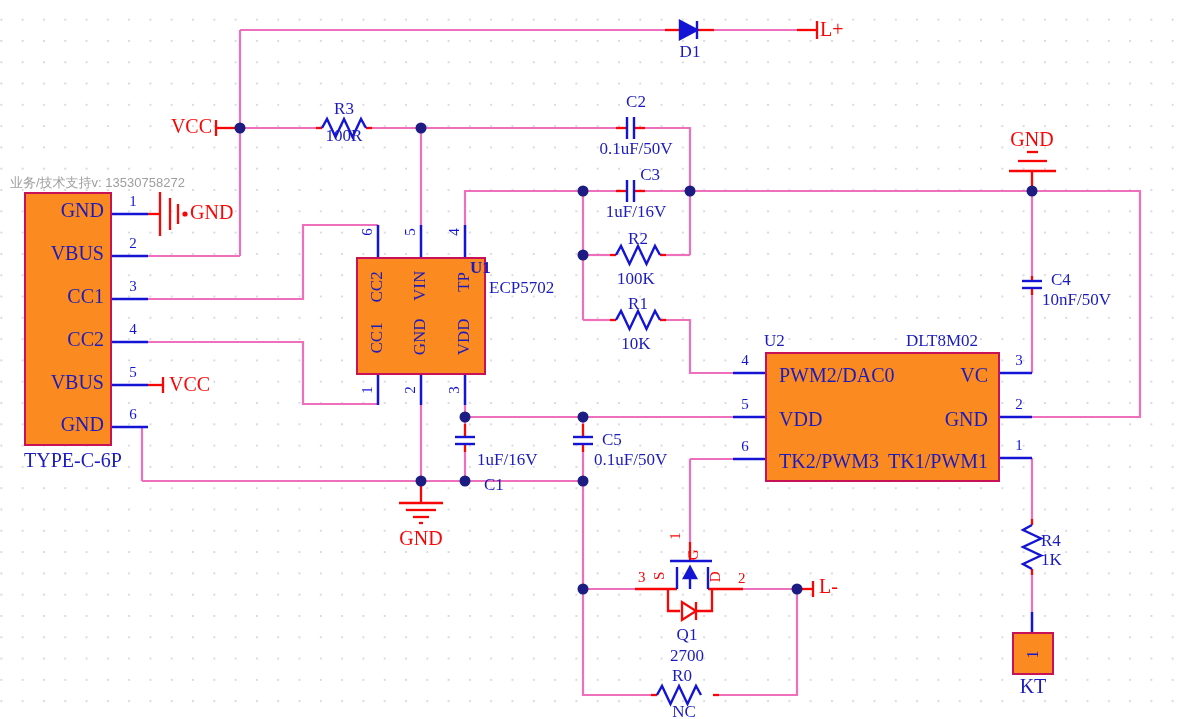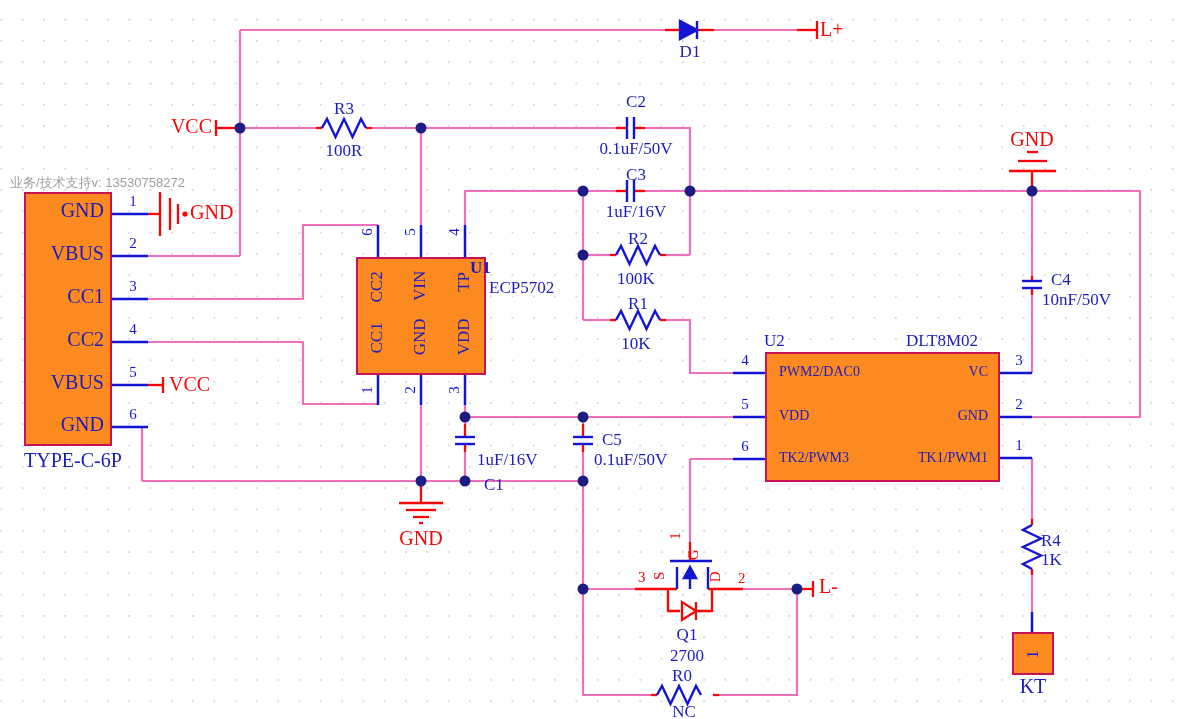--- a/index.html
+++ b/index.html
@@ -13,21 +13,21 @@
   .lbl{position:absolute;white-space:nowrap;line-height:1.05;}
   .blue{color:#1b1bbe;font-size:17px;}
   .pinno{color:#1414d4;font-size:15px;text-align:center;}
   .red{color:#f80606;font-size:20px;}
   .ctr{text-align:center;}
   .rgt{text-align:right;}
   .rot{transform:rotate(-90deg);transform-origin:center center;text-align:center;}
   .chip{position:absolute;background:#fb8b20;border:2.5px solid #c81257;box-sizing:border-box;}
   .watermark{position:absolute;color:#9e9e9e;font-size:13px;font-family:"Liberation Sans","DejaVu Sans",sans-serif;margin-top:8px;}
   .cname{color:#1b1bbe;font-size:20px;}
-  .uname{color:#1b1bbe;font-size:14px;}
+  .uname{color:#1b1bbe;font-size:20px;}
   svg{position:absolute;left:0;top:0;}
 </style>
 </head>
 <body>
 
 <div class="canvas">
 
   <svg width="1185" height="719" viewBox="0 0 1185 719">
 
     <g stroke="#ee6fbb" stroke-width="2.2" fill="none">
@@ -252,33 +252,33 @@
   <div class="lbl pinno" style="left:1010px;top:397px;width:18px;">2</div>
   <div class="lbl pinno" style="left:1010px;top:438px;width:18px;">1</div>
   <div class="lbl blue" style="left:764px;top:332px;">U2</div>
   <div class="lbl blue" style="left:906px;top:332px;">DLT8M02</div>
 
   <div class="chip" style="left:1012px;top:632px;width:42px;height:43px;"></div>
   <div class="lbl pinno rot" style="left:1024px;top:646px;width:18px;font-size:16px;">1</div>
   <div class="lbl cname ctr" style="left:1014px;top:676px;width:38px;text-align:center;">KT</div>
 
   <div class="lbl blue ctr" style="left:322px;top:100px;width:44px;">R3</div>
-  <div class="lbl blue ctr" style="left:312px;top:142px;width:64px;">100R</div>
+  <div class="lbl blue ctr" style="left:312px;top:127px;width:64px;">100R</div>
   <div class="lbl blue ctr" style="left:616px;top:230px;width:44px;">R2</div>
   <div class="lbl blue ctr" style="left:596px;top:270px;width:80px;">100K</div>
   <div class="lbl blue ctr" style="left:616px;top:295px;width:44px;">R1</div>
   <div class="lbl blue ctr" style="left:596px;top:335px;width:80px;">10K</div>
   <div class="lbl blue" style="left:1041px;top:532px;">R4</div>
   <div class="lbl blue" style="left:1041px;top:551px;">1K</div>
   <div class="lbl blue ctr" style="left:660px;top:667px;width:44px;">R0</div>
   <div class="lbl blue ctr" style="left:662px;top:703px;width:44px;">NC</div>
 
   <div class="lbl blue ctr" style="left:612px;top:93px;width:48px;">C2</div>
   <div class="lbl blue ctr" style="left:586px;top:140px;width:100px;">0.1uF/50V</div>
-  <div class="lbl blue ctr" style="left:612px;top:166px;width:48px;">C3</div>
+  <div class="lbl blue ctr" style="left:612px;top:166px;width:48px;text-align:right;">C3</div>
   <div class="lbl blue ctr" style="left:586px;top:203px;width:100px;">1uF/16V</div>
   <div class="lbl blue" style="left:484px;top:431px;margin-top:45px;">C1</div>
   <div class="lbl blue" style="left:477px;top:451px;">1uF/16V</div>
   <div class="lbl blue" style="left:602px;top:431px;">C5</div>
   <div class="lbl blue" style="left:594px;top:451px;">0.1uF/50V</div>
   <div class="lbl blue" style="left:1051px;top:271px;">C4</div>
   <div class="lbl blue" style="left:1042px;top:291px;">10nF/50V</div>
 
   <div class="lbl blue ctr" style="left:670px;top:43px;width:40px;">D1</div>
   <div class="lbl blue ctr" style="left:665px;top:626px;width:44px;">Q1</div>

